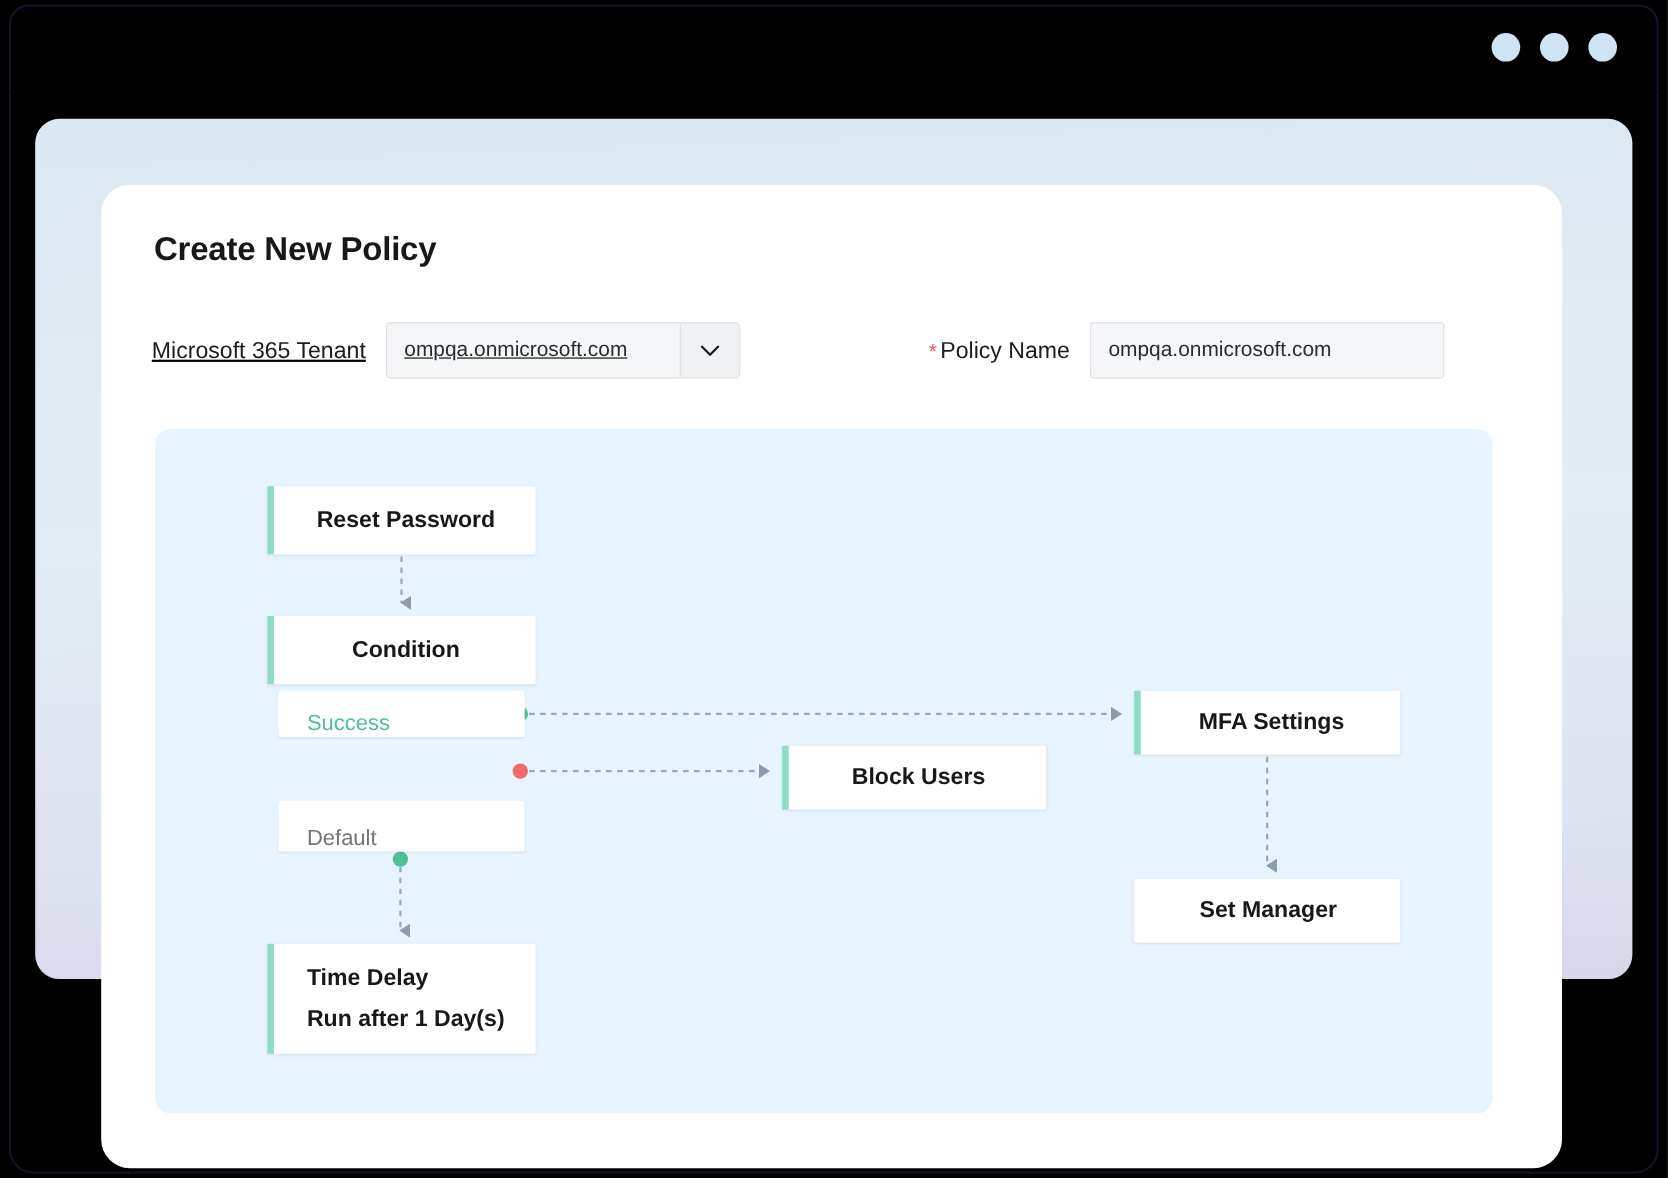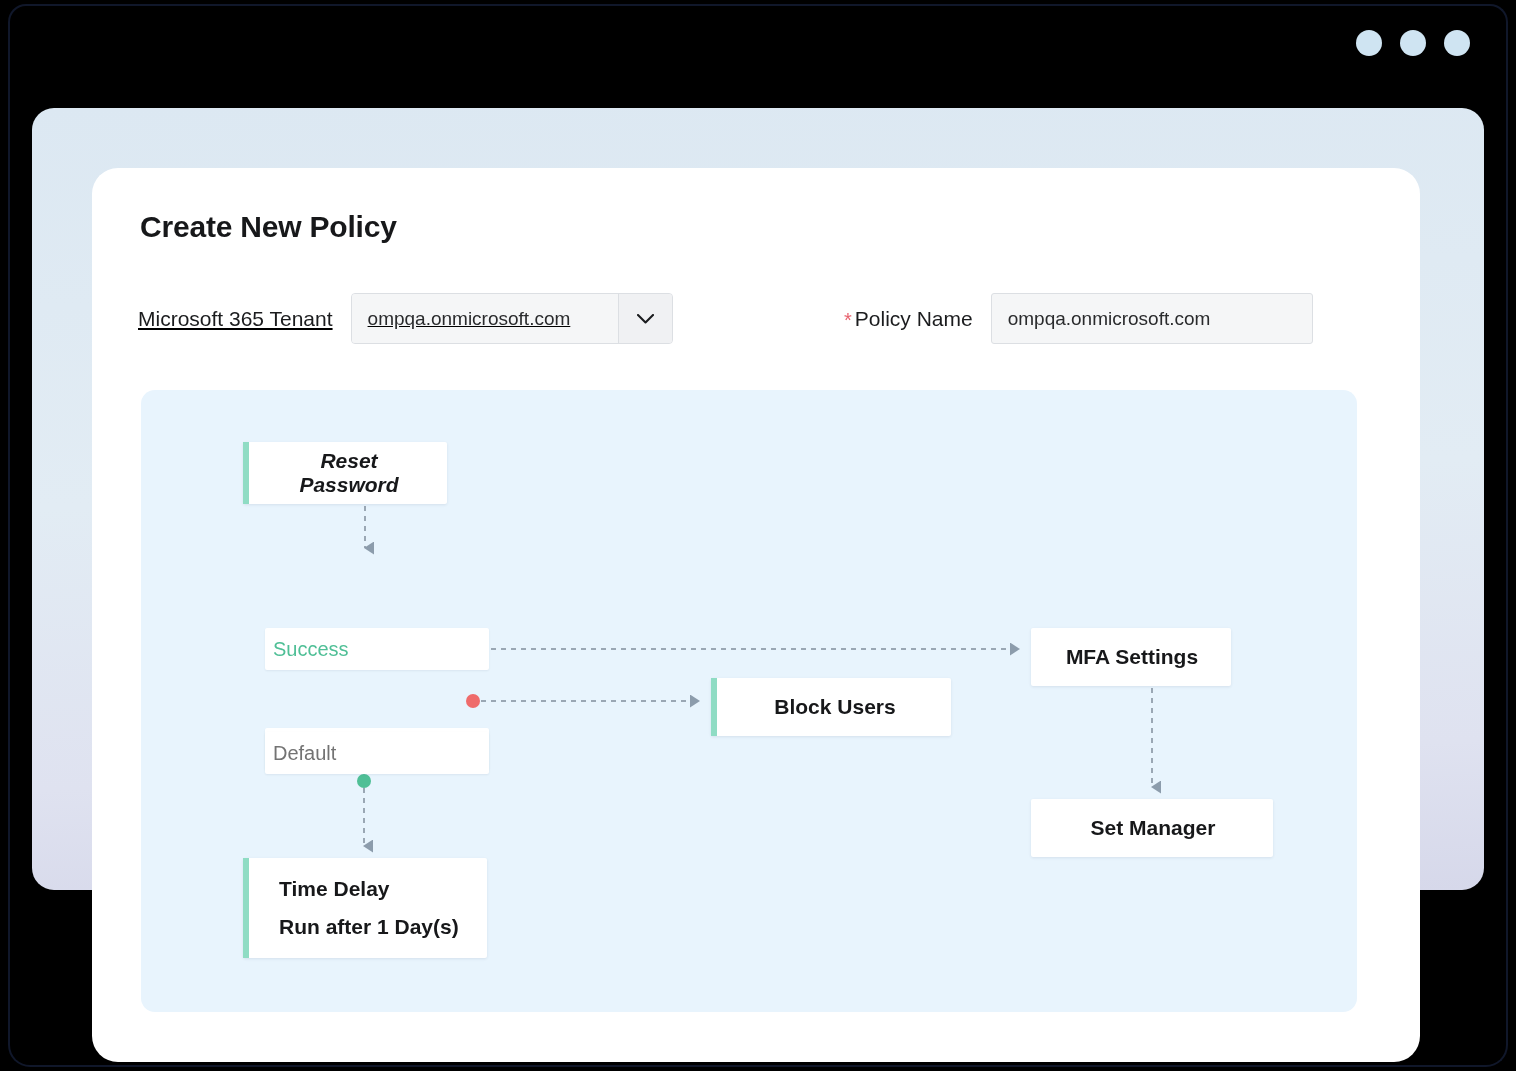--- a/index.html
+++ b/index.html
@@ -116,33 +116,33 @@
   .node .accent {
     width: 6px; align-self: stretch; background: #8fdcc4; flex: none;
   }
   .node .node-body {
     flex: 1; display: flex; flex-direction: column; justify-content: center;
     padding-left: 28px;
   }
   .node-label { font-size: 21px; font-weight: bold; color: #17181a; }
   .node-label.center { text-align: center; padding-right: 26px; }
 
-  .n-reset   { left: 102px; top: 52px;  width: 204px; height: 62px; font-style: italic; }
+  .n-reset   { left: 102px; top: 52px;  width: 244px; height: 62px; }
   .n-cond    { left: 102px; top: 170px; width: 244px; height: 62px; }
   .n-block   { left: 570px; top: 288px; width: 240px; height: 58px; }
-  .n-mfa     { left: 890px; top: 238px; width: 200px; height: 58px; flex-direction: column; }
+  .n-mfa     { left: 890px; top: 238px; width: 242px; height: 58px; }
   .n-setmgr  { left: 890px; top: 409px; width: 242px; height: 58px; flex-direction: column; }
   .n-delay   { left: 102px; top: 468px; width: 244px; height: 100px; align-items: stretch; }
   .n-delay .node-body { gap: 14px; padding-left: 30px; }
 
   
   .branch {
-    position: absolute; left: 124px; width: 224px; height: 42px;
+    position: absolute; left: 112px; width: 224px; height: 42px;
     background: #ffffff; border-radius: 2px;
-    display: flex; align-items: center; padding-left: 8px;
+    display: flex; align-items: flex-end; padding-left: 26px;
     font-size: 20px;
     box-shadow: 0 1px 2px rgba(40,60,90,0.08);
   }
   .b-success { top: 238px; color: #4fbf96; }
   .b-failure { top: 290px; color: #ef6b6b; margin-top: 48px; }
   .b-default { top: 342px; color: #737373; }
 
   .edge-svg { position: absolute; left: 0; top: 0; width: 1216px; height: 622px; pointer-events: none; }
 </style>
 </head>
@@ -214,20 +214,26 @@
           <line x1="1011" y1="298" x2="1011" y2="397" stroke="#9aa7b4" stroke-width="2" stroke-dasharray="5 5" marker-end="url(#arrowdown)"></line>
         </svg>
 
         <div class="node n-reset">
           <span class="accent"></span>
           <span class="node-body">
             <span class="node-label center">Reset Password</span>
           </span>
         </div>
 
+        <div class="node n-cond">
+          <span class="accent"></span>
+          <span class="node-body">
+            <span class="node-label center">Condition</span>
+          </span>
+        </div>
 
         <div class="branch b-success">
           <span>Success</span>
         </div>
         <div class="branch b-failure">
           <span>Failure</span>
         </div>
         <div class="branch b-default">
           <span>Default</span>
         </div>

